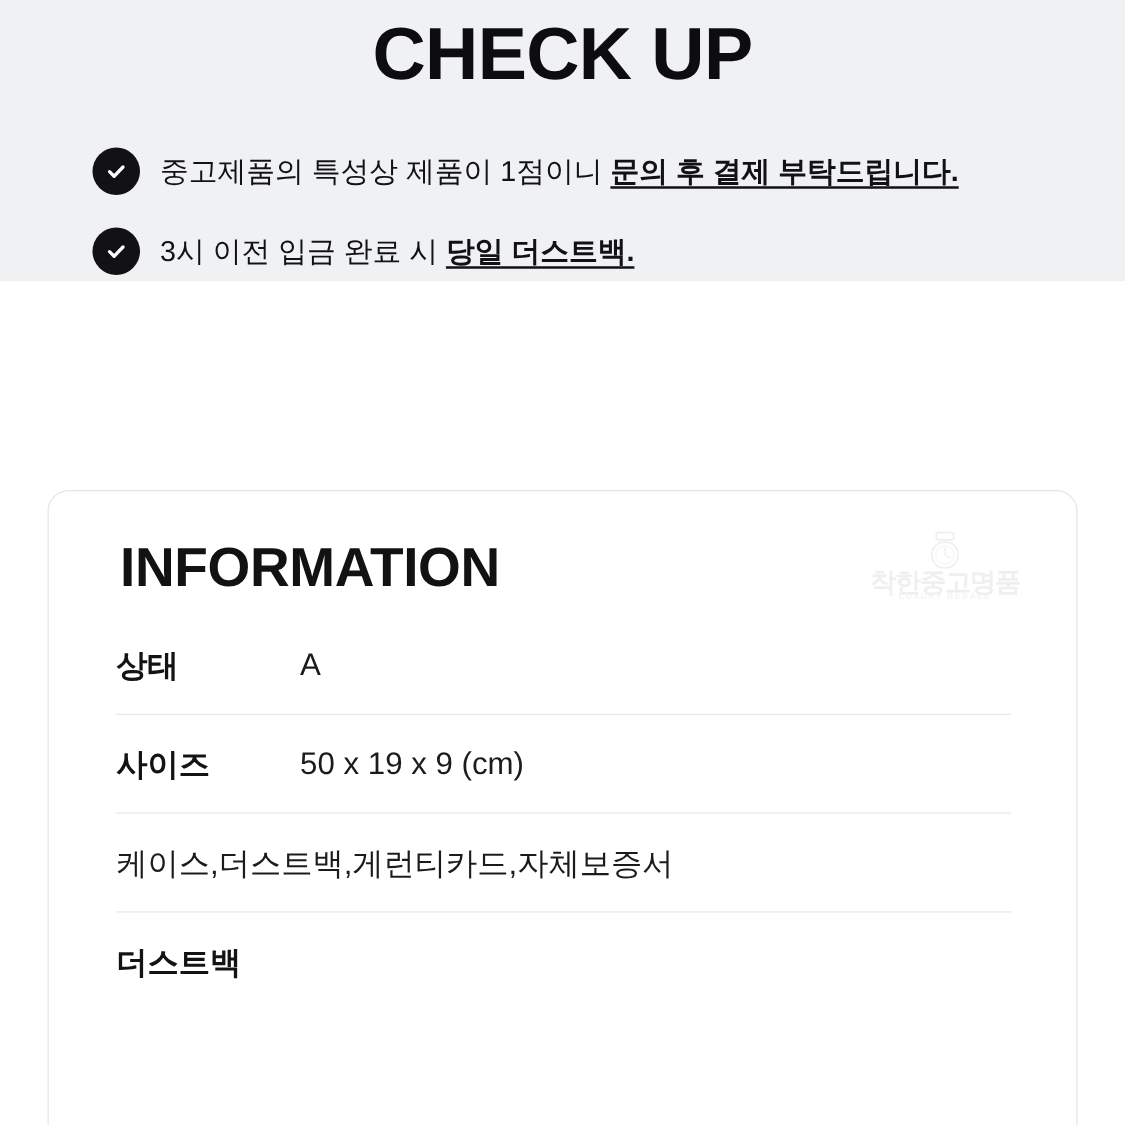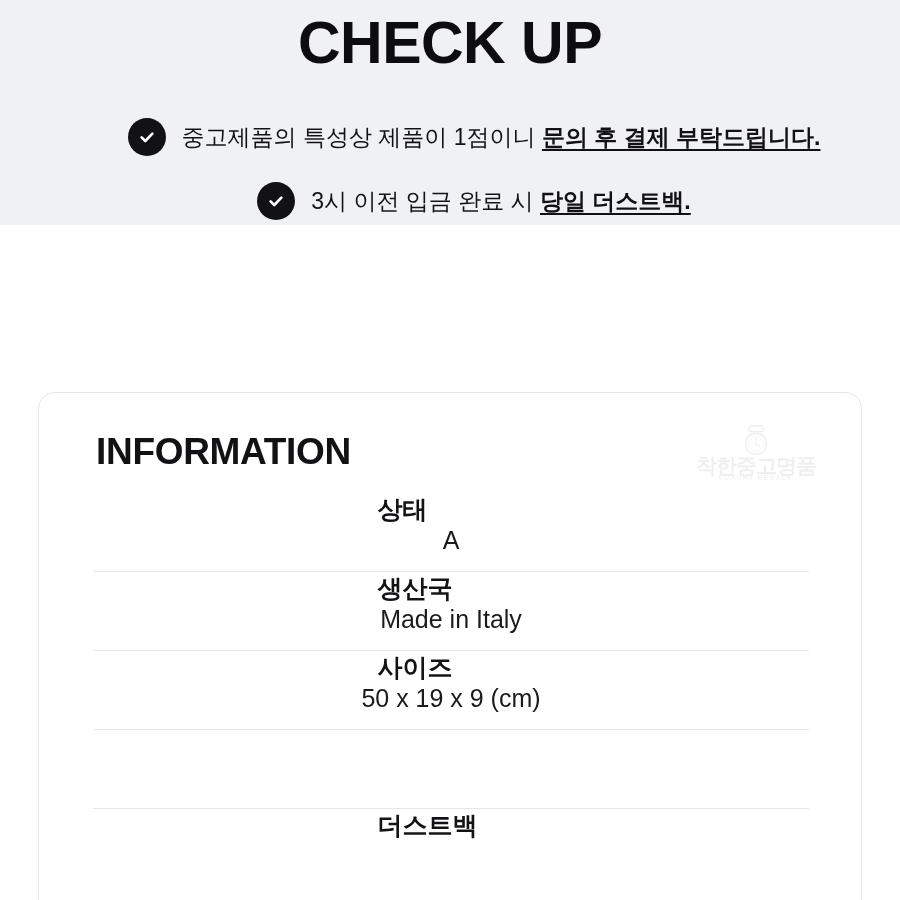--- a/index.html
+++ b/index.html
@@ -44,21 +44,20 @@
     position: absolute;
     left: 74px;
     top: 118px;
     width: 800px;
   }
 
   .check-row {
     display: flex;
     align-items: center;
     margin-bottom: 26px;
-    justify-content: center;
   }
 
   .check-badge {
     flex: 0 0 auto;
     width: 38px;
     height: 38px;
     border-radius: 50%;
     background: #121214;
     display: flex;
     align-items: center;
@@ -101,21 +100,21 @@
     box-sizing: border-box;
     background: #ffffff;
     border: 1px solid #e4e5e7;
     border-radius: 17px;
   }
 
   #information-heading {
     position: absolute;
     left: 57px;
     top: 40px;
-    font-size: 37px;
+    font-size: 44px;
     line-height: 1;
     font-weight: 800;
     letter-spacing: -0.3px;
     color: #121214;
   }
 
   
   #brand-watermark {
     position: absolute;
     right: 42px;
@@ -163,21 +162,20 @@
     top: 100px;
     width: 824px;
   }
   .spec-row {
     position: relative;
     height: 78px;
     margin: 0 54px;
     display: flex;
     align-items: center;
     border-top: 1px solid #e6e7e9;
-    flex-direction: column;
   }
   .spec-row.first { border-top: none; }
 
   .spec-label {
     flex: 0 0 auto;
     width: 147px;
     font-size: 25px;
     font-weight: 700;
     color: #131316;
     white-space: nowrap;
@@ -239,31 +237,28 @@
     <span class="wm-sub">LUXURY RESALE</span>
   </div>
 
   <div id="spec-table">
 
     <div class="spec-row first">
       <span class="spec-label">상태</span>
       <span class="spec-value">A</span>
     </div>
 
-    <div class="spec-row">
-      <span class="spec-label">생산국</span>
-      <span class="spec-value">Made in Italy</span>
-    </div>
 
     <div class="spec-row">
       <span class="spec-label">사이즈</span>
       <span class="spec-value">50 x 19 x 9 (cm)</span>
     </div>
 
     <div class="spec-row">
+      <span class="spec-value">케이스,더스트백,게런티카드,자체보증서</span>
     </div>
 
     <div class="spec-row">
       <span class="spec-label">더스트백</span>
     </div>
 
   </div>
 </div>
 
 </body></html>

